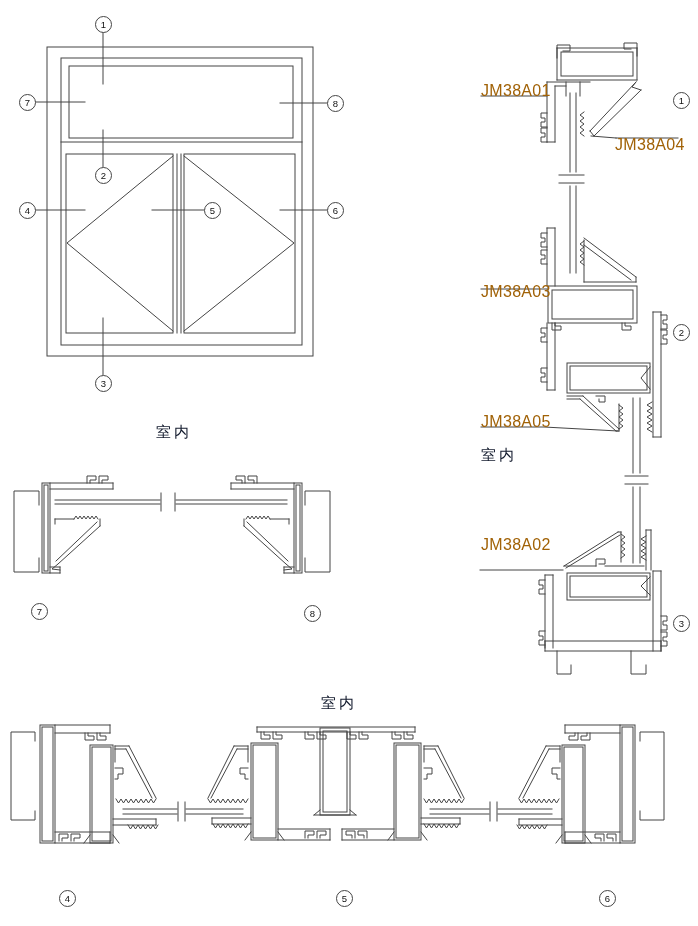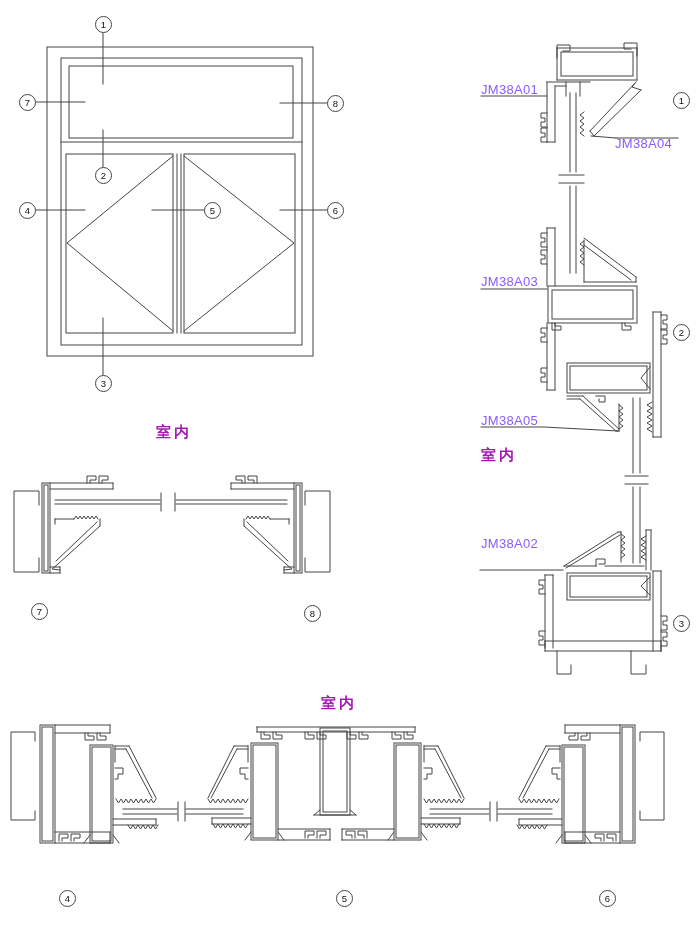--- a/index.html
+++ b/index.html
@@ -1,22 +1,22 @@
 <!DOCTYPE html>
 <html><head>
 <meta charset="utf-8">
 <style>
   html,body{margin:0;padding:0}
   body{width:698px;height:926px;position:relative;background:#fff;
        font-family:"Liberation Sans",sans-serif;overflow:hidden}
   .stage{position:absolute;left:0;top:0;width:698px;height:926px}
   .co{position:absolute;width:15px;height:15px;border:1px solid #454545;border-radius:50%;
       font-size:9.5px;line-height:15px;text-align:center;color:#111;background:#fff;box-sizing:content-box}
-  .plabel{position:absolute;font-size:13px;color:#8b5cf6;letter-spacing:.3px;white-space:nowrap}
-  .caption{position:absolute;font-size:15px;font-weight:700;color:#a21caf;letter-spacing:3px;white-space:nowrap}
+  .plabel{position:absolute;font-size:16px;color:#a16207;letter-spacing:.3px;white-space:nowrap}
+  .caption{position:absolute;font-size:15px;font-weight:400;color:#0f172a;letter-spacing:3px;white-space:nowrap}
 </style>
 </head>
 <body>
 
 <svg class="stage" viewBox="0 0 698 926">
   <defs>
     <path id="hkd" d="M0,0 v7 h9 v-4 h-6 v-3"></path>
     <path id="hku" d="M0,0 v-7 h9 v4 h-6 v3"></path>
     <path id="chL" d="M0,0 h-6 v5 h4 v4 h-4 v5 h6"></path>
     <path id="chR" d="M0,0 h6 v5 h-4 v4 h4 v5 h-6"></path>
@@ -166,21 +166,21 @@
     </g>
   </g>
 </svg>
 
 <div class="caption" style="left:150px;top:423px;width:48px;text-align:center">室内</div>
 <div class="caption" style="left:481px;top:446px">室内</div>
 <div class="caption" style="left:321px;top:694px">室内</div>
 
 <div class="plabel" style="left:481px;top:82px">JM38A01</div>
 <div class="plabel" style="left:615px;top:136px">JM38A04</div>
-<div class="plabel" style="left:481px;top:274px">JM38A03</div>
+<div class="plabel" style="left:481px;top:283px">JM38A03</div>
 <div class="plabel" style="left:481px;top:413px">JM38A05</div>
 <div class="plabel" style="left:481px;top:536px">JM38A02</div>
 
 <div class="co" style="left:95px;top:16px">1</div>
 <div class="co" style="left:19px;top:94px">7</div>
 <div class="co" style="left:327px;top:95px">8</div>
 <div class="co" style="left:95px;top:167px">2</div>
 <div class="co" style="left:19px;top:202px">4</div>
 <div class="co" style="left:204px;top:202px">5</div>
 <div class="co" style="left:327px;top:202px">6</div>

